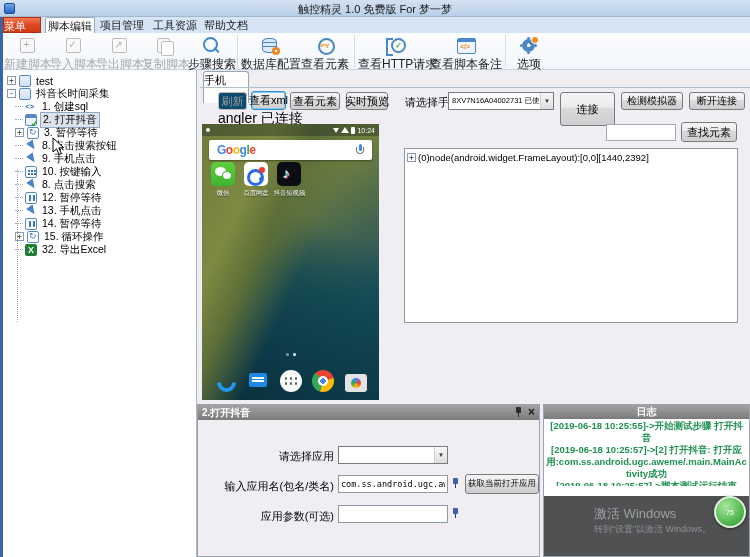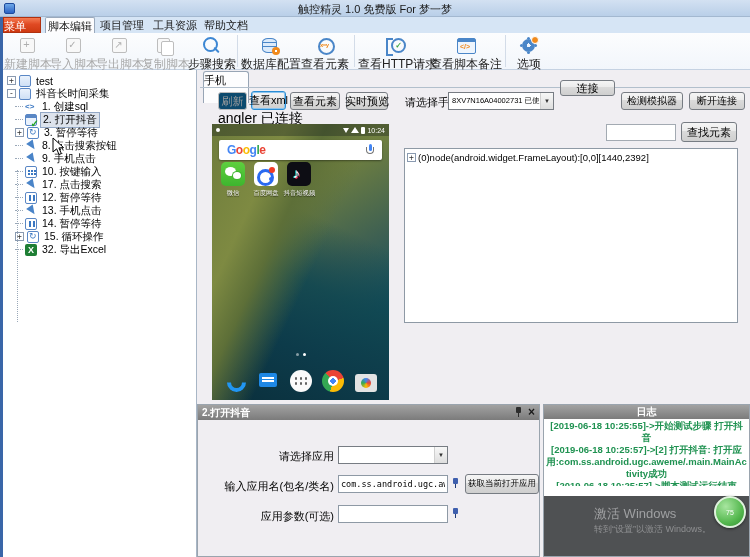--- a/index.html
+++ b/index.html
@@ -116,21 +116,21 @@
   .lbl { position:absolute; font-size:11px; color:#000; white-space:nowrap; }
 
   .combo { position:absolute; background:#fff; border:1px solid #777c83; display:flex; align-items:center; }
   .combo .cval { font-size:7.5px; padding-left:3px; white-space:nowrap; overflow:hidden; flex:1; }
   .combo .carrow { width:13px; align-self:stretch; display:flex; align-items:center; justify-content:center;
     font-size:6px; color:#333; border-left:1px solid #cfcfcf; background:linear-gradient(#f7f7f7,#dedede); }
 
   .device-status { position:absolute; left:218px; top:110px; font-size:14px; }
 
   
-  .phone { position:absolute; left:212px; top:124px; width:177px; height:276px; overflow:hidden;
+  .phone { position:absolute; left:202px; top:124px; width:177px; height:276px; overflow:hidden;
     background:
       linear-gradient(115deg,#6e7c3c 0%,#7e8a42 25%,#5d6f38 38%,rgba(93,111,56,0) 55%),
       linear-gradient(205deg,rgba(10,40,50,0) 35%,rgba(16,70,80,0.85) 55%,#0d3b4a 75%,#0a2f3c 100%),
       linear-gradient(150deg,#8a9148 0%,#6f7f40 30%,#3e6052 55%,#14505f 75%,#0c3845 100%); }
   .pstatus { position:absolute; left:0; top:0; right:0; height:12px; background:rgba(20,30,30,0.35);
     display:flex; align-items:center; color:#fff; font-size:7px; padding:0 4px; }
   .pstatus .ndot { width:4px; height:4px; border-radius:50%; background:#fff; }
   .pstatus .sright { margin-left:auto; display:flex; align-items:center; gap:2px; }
   .pstatus .pin-g { width:0; height:0; border-left:3px solid transparent; border-right:3px solid transparent;
     border-top:5px solid #fff; }
@@ -331,21 +331,21 @@
     <span class="tlabel">9. 手机点击</span>
   </div>
   <div class="tree-row">
     <span class="conn"></span>
     <span class="ti ti-keyboard"></span>
     <span class="tlabel">10. 按键输入</span>
   </div>
   <div class="tree-row">
     <span class="conn"></span>
     <span class="ti ti-click"></span>
-    <span class="tlabel">17. 点击搜索</span>
+    <span class="tlabel">8. 点击搜索</span>
   </div>
   <div class="tree-row">
     <span class="conn"></span>
     <span class="ti ti-pause"></span>
     <span class="tlabel">12. 暂停等待</span>
   </div>
   <div class="tree-row">
     <span class="conn"></span>
     <span class="ti ti-click"></span>
     <span class="tlabel">13. 手机点击</span>
@@ -372,21 +372,21 @@
 
 <div class="btn disabled" style="left:218px;top:92px;width:29px;height:18px;">刷新</div>
 <div class="btn focused" style="left:251px;top:91px;width:35px;height:19px;">查看xml</div>
 <div class="btn" style="left:290px;top:92px;width:50px;height:18px;">查看元素</div>
 <div class="btn" style="left:346px;top:92px;width:42px;height:18px;">实时预览</div>
 <span class="lbl" style="left:405px;top:95px;">请选择手机</span>
 <div class="combo" style="left:448px;top:92px;width:106px;height:18px;">
   <span class="cval">8XV7N16A04002731 已使用</span>
   <span class="carrow">▼</span>
 </div>
-<div class="btn" style="left:560px;top:80px;width:55px;height:16px;">连接</div>
+<div class="btn" style="left:560px;top:92px;width:55px;height:34px;">连接</div>
 <div class="btn" style="left:621px;top:92px;width:62px;height:18px;font-size:10px;">检测模拟器</div>
 <div class="btn" style="left:689px;top:92px;width:56px;height:18px;font-size:10px;">断开连接</div>
 
 <span class="device-status">angler 已连接</span>
 
 <div class="phone">
   <div class="pstatus">
     <span class="ndot"></span>
     <span class="sright">
       <span class="pin-g"></span>

